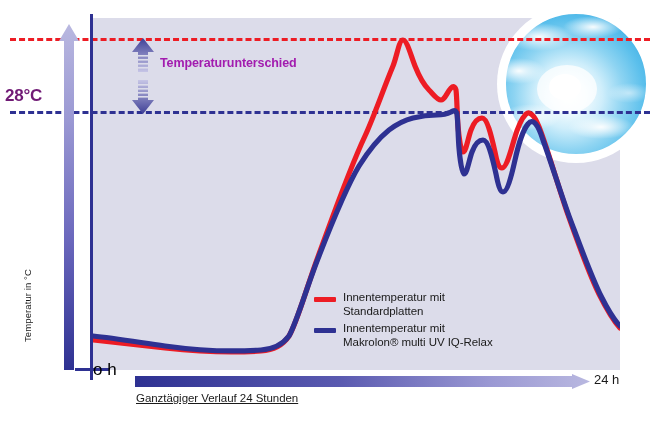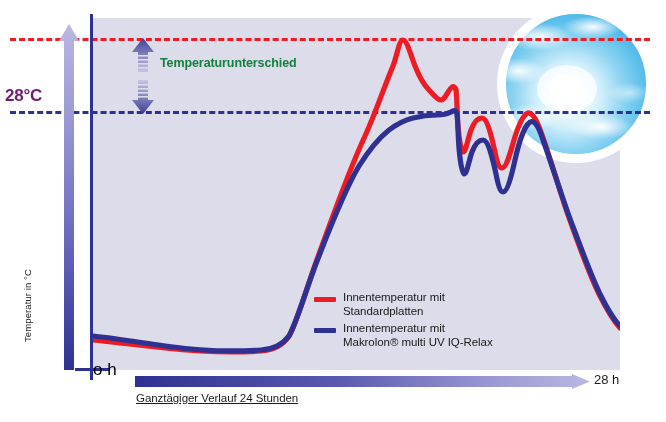--- a/index.html
+++ b/index.html
@@ -123,21 +123,21 @@
     font-weight: bold;
     letter-spacing: -.1px;
     display: block;
     color: #111;
   }
   .callout-sub {
     font-size: 12.5px;
     font-weight: bold;
     letter-spacing: -.1px;
     display: block;
-    color: #15803d;
+    color: #a21caf;
   }
 
   
   .curves {
     position: absolute;
     left: 93px;
     top: 18px;
     width: 527px;
     height: 352px;
   }
@@ -376,21 +376,21 @@
 Standardplatten</span>
     </div>
     <div class="legend-row">
       <span class="legend-swatch sw-blue"></span>
       <span class="legend-label">Innentemperatur mit
 Makrolon® multi UV IQ-Relax</span>
     </div>
   </div>
 
   <div class="t-zero">o h</div>
-  <div class="t-end">28 h</div>
+  <div class="t-end">24 h</div>
   <div class="time-bar">
     <svg width="455" height="15" viewBox="0 0 455 15" aria-hidden="true">
       <defs>
         <linearGradient id="timeG" x1="0" y1="0" x2="1" y2="0">
           <stop offset="0%" stop-color="#2e3192"></stop>
           <stop offset="45%" stop-color="#5a5ab0"></stop>
           <stop offset="78%" stop-color="#9a98d3"></stop>
           <stop offset="100%" stop-color="#b9b8e0"></stop>
         </linearGradient>
       </defs>

